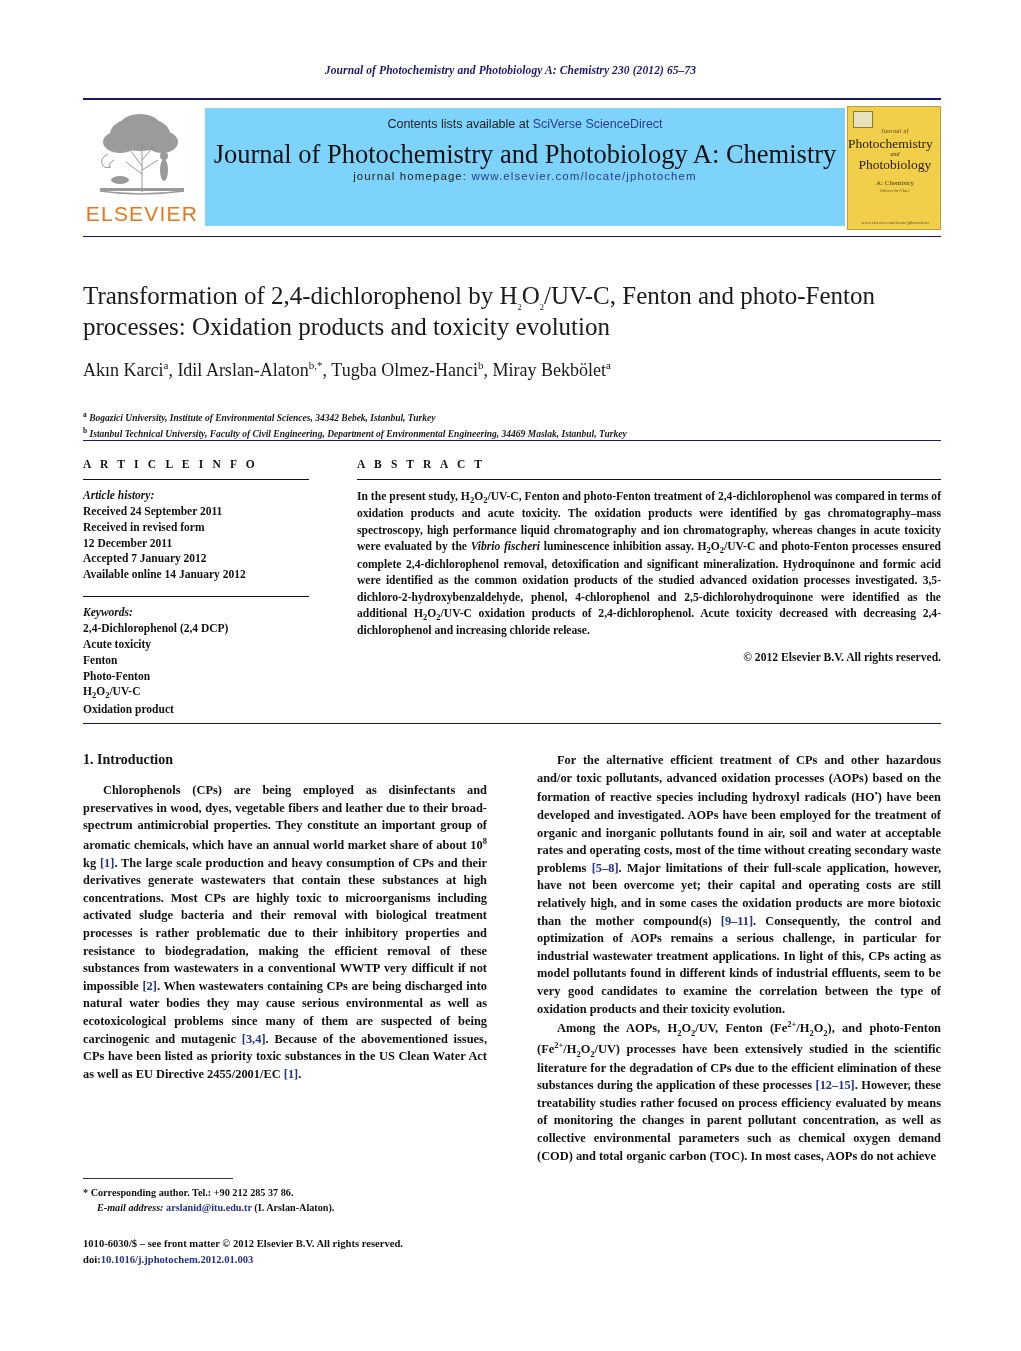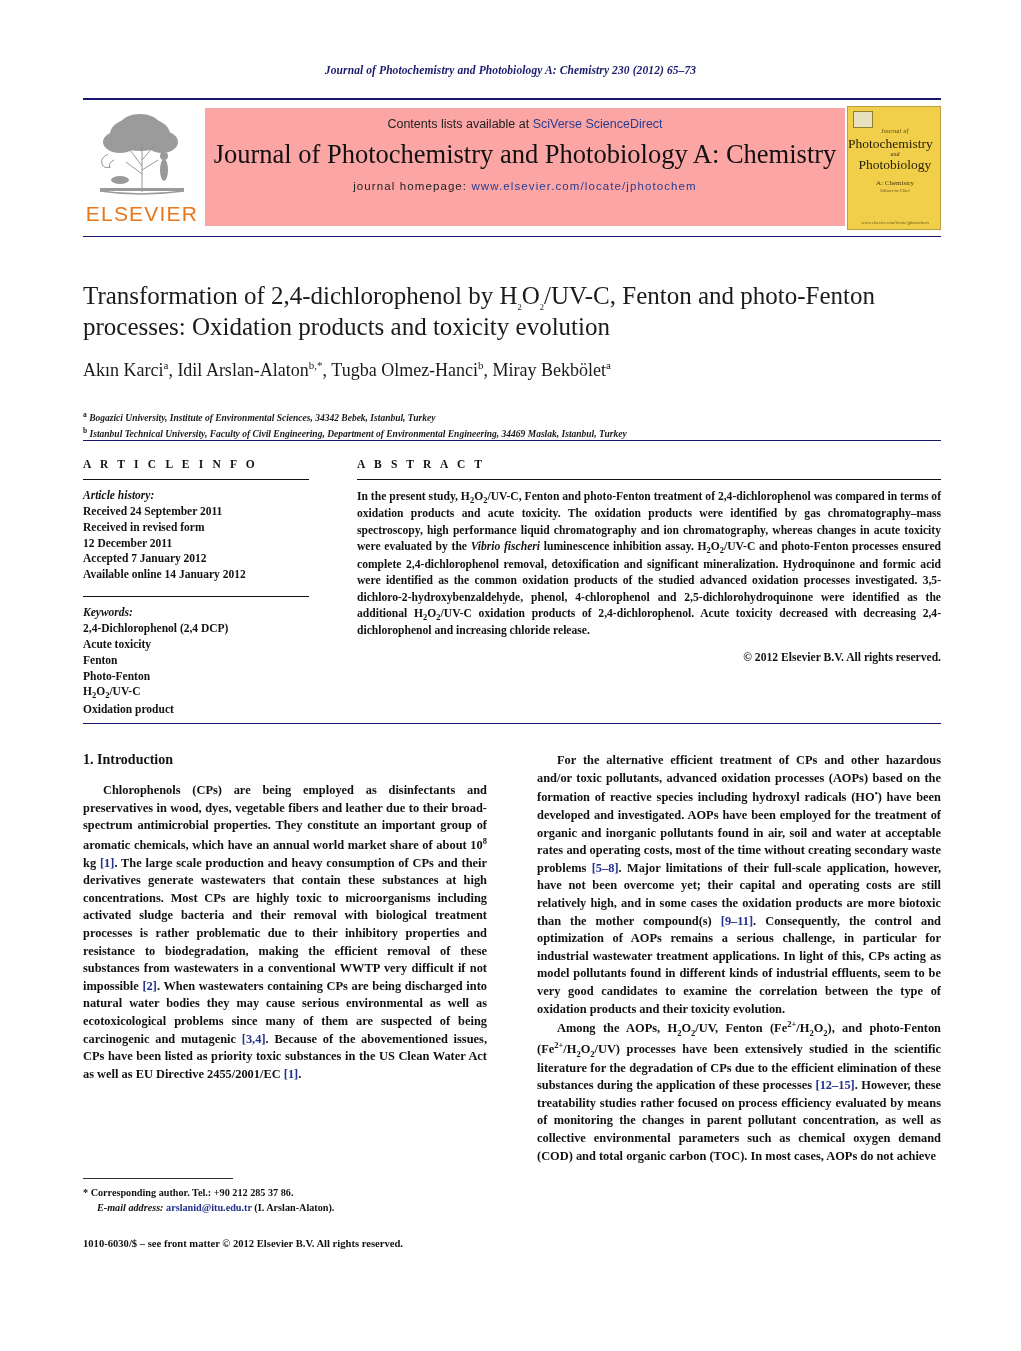--- a/index.html
+++ b/index.html
@@ -75,21 +75,21 @@
     color: #E8761A;
     line-height: 1;
     margin-top: 1px;
   }
   .journal-band {
     position: absolute;
     left: 122px;
     top: 4px;
     width: 640px;
     height: 118px;
-    background: #fca5a5;
+    background: #7dd3fc;
     display: flex;
     flex-direction: column;
     align-items: center;
     justify-content: flex-start;
     padding-top: 9px;
     box-sizing: border-box;
   }
   .contents-line {
     font-family: "Liberation Sans", sans-serif;
     font-size: 12.5px;
@@ -103,21 +103,20 @@
     font-size: 26.5px;
     line-height: 1.13;
     text-align: center;
     margin-top: 9px;
     color: #111;
   }
   .homepage-line {
     font-family: "Liberation Sans", sans-serif;
     font-size: 11.5px;
     letter-spacing: 1.1px;
-    margin-top: 10px;
     color: #222;
   }
   .homepage-line .url {
     color: #2a3b8f;
   }
   .cover-thumb {
     position: absolute;
     right: 0;
     top: 2px;
     width: 94px;
@@ -518,15 +517,18 @@
     <div>* Corresponding author. Tel.: +90 212 285 37 86.</div>
     <div style="padding-left:14px;">
       <span class="em-label">E-mail address:</span>
       <span class="mail">arslanid@itu.edu.tr</span>
       <span>(I. Arslan-Alaton).</span>
     </div>
   </div>
 
   <div class="imprint">
     <div>1010-6030/$ – see front matter © 2012 Elsevier B.V. All rights reserved.</div>
+    <div>
+      <span>doi:</span><span class="doi-link">10.1016/j.jphotochem.2012.01.003</span>
+    </div>
   </div>
 
 </div>
 
 </body></html>

